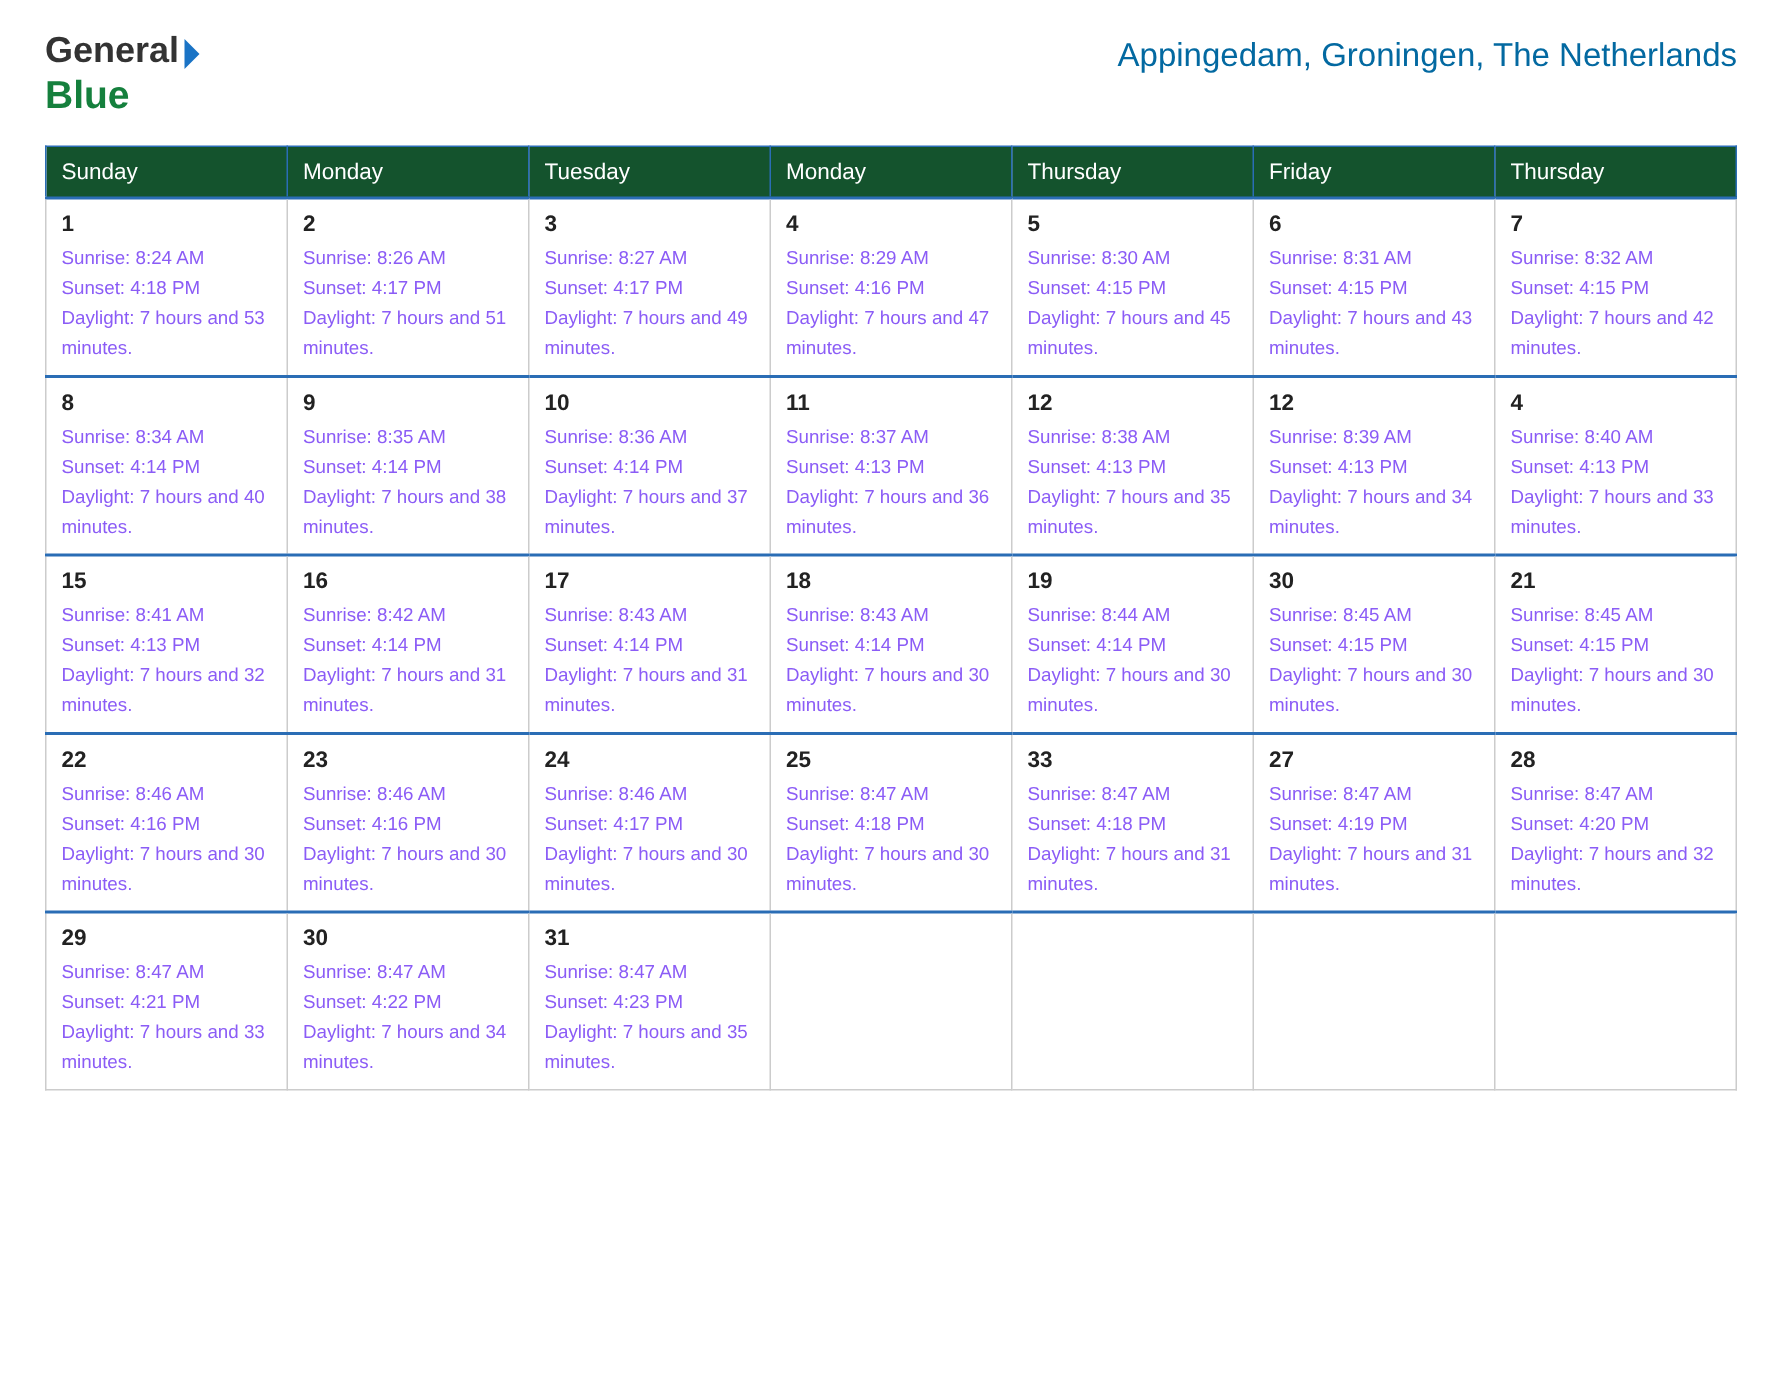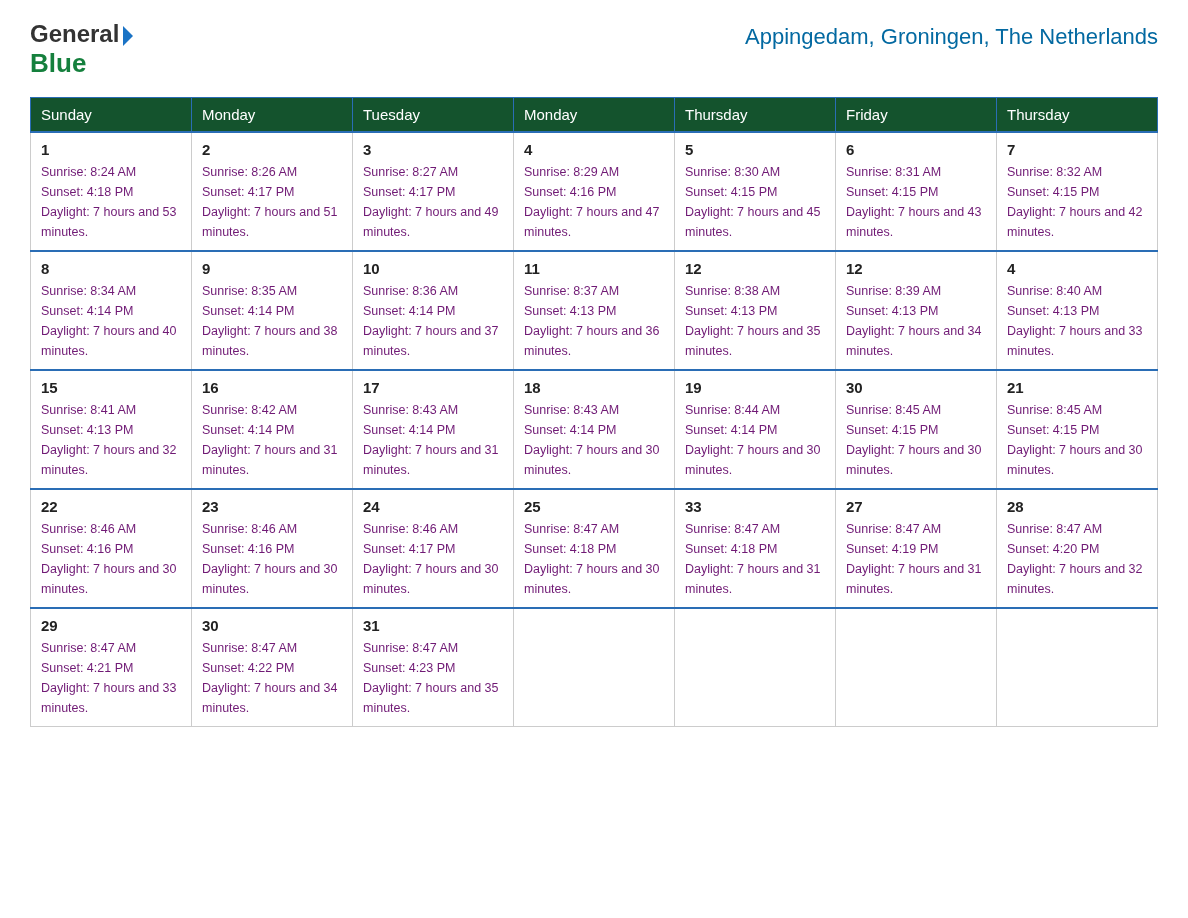--- a/index.html
+++ b/index.html
@@ -99,21 +99,21 @@
     .day-number {
       font-size: 15px;
       font-weight: bold;
       color: #222;
       display: block;
       margin-bottom: 4px;
     }
     .day-info {
       font-size: 12.5px;
       line-height: 1.6;
-      color: #701a75;
+      color: #8b5cf6;
       text-align: center;
     }
     .empty-cell {
       background: #fff;
     }
   </style>
 </head>
 <body>
 
 <div class="header-area">

